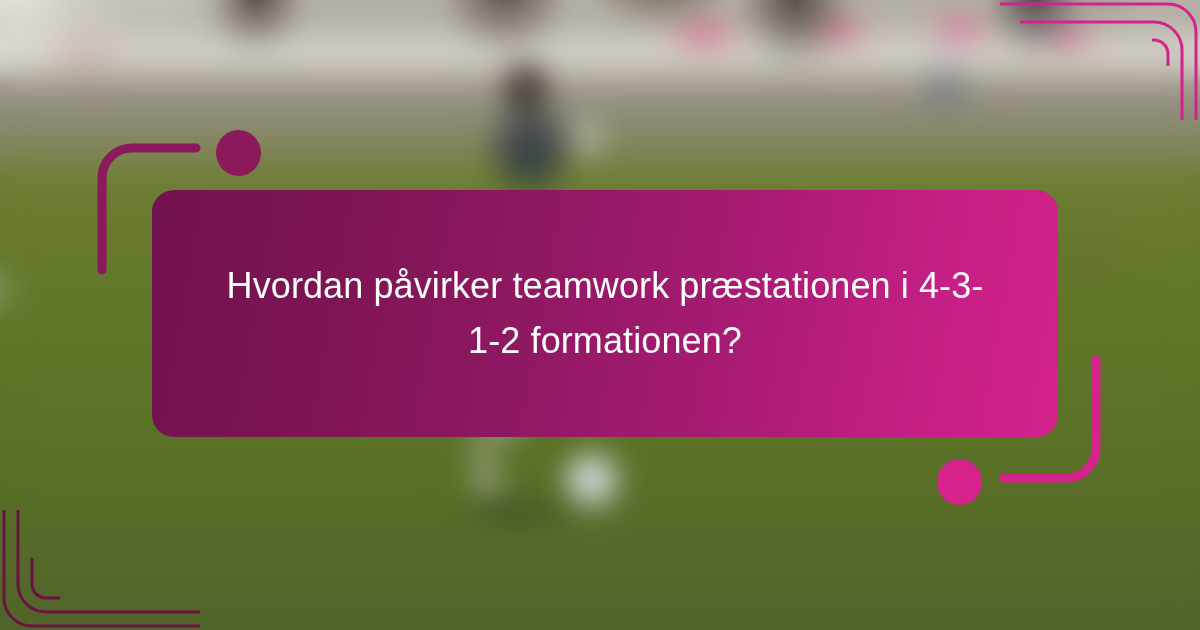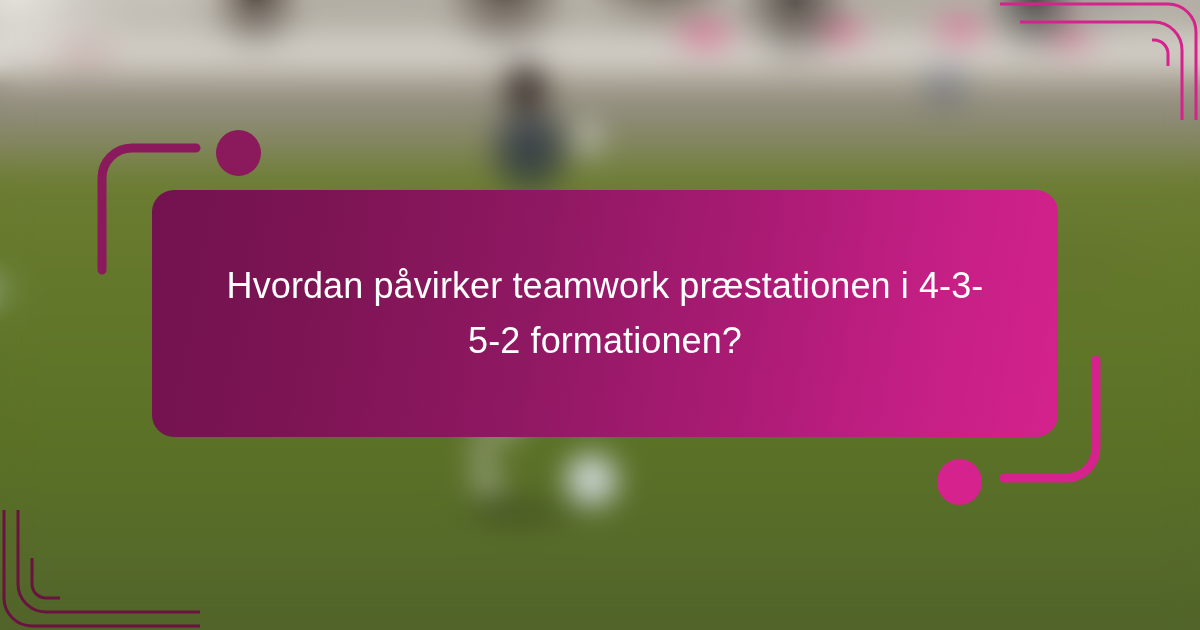--- a/index.html
+++ b/index.html
@@ -196,16 +196,16 @@
   </svg>
 
   <svg class="elbow" style="left:996px; top:352px;" width="120" height="140" viewBox="0 0 120 140">
     <path d="M 100 8 L 100 96 A 30 30 0 0 1 70 126 L 8 126" fill="none" stroke="#d6228c" stroke-width="9" stroke-linecap="round"></path>
   </svg>
 
   <div class="dot tl"></div>
   <div class="dot br"></div>
 
   <div class="card">
-    <div class="card-text">Hvordan påvirker teamwork præstationen i 4-3-5-2 formationen?</div>
+    <div class="card-text">Hvordan påvirker teamwork præstationen i 4-3-1-2 formationen?</div>
   </div>
 
 </div>
 
 </body></html>

